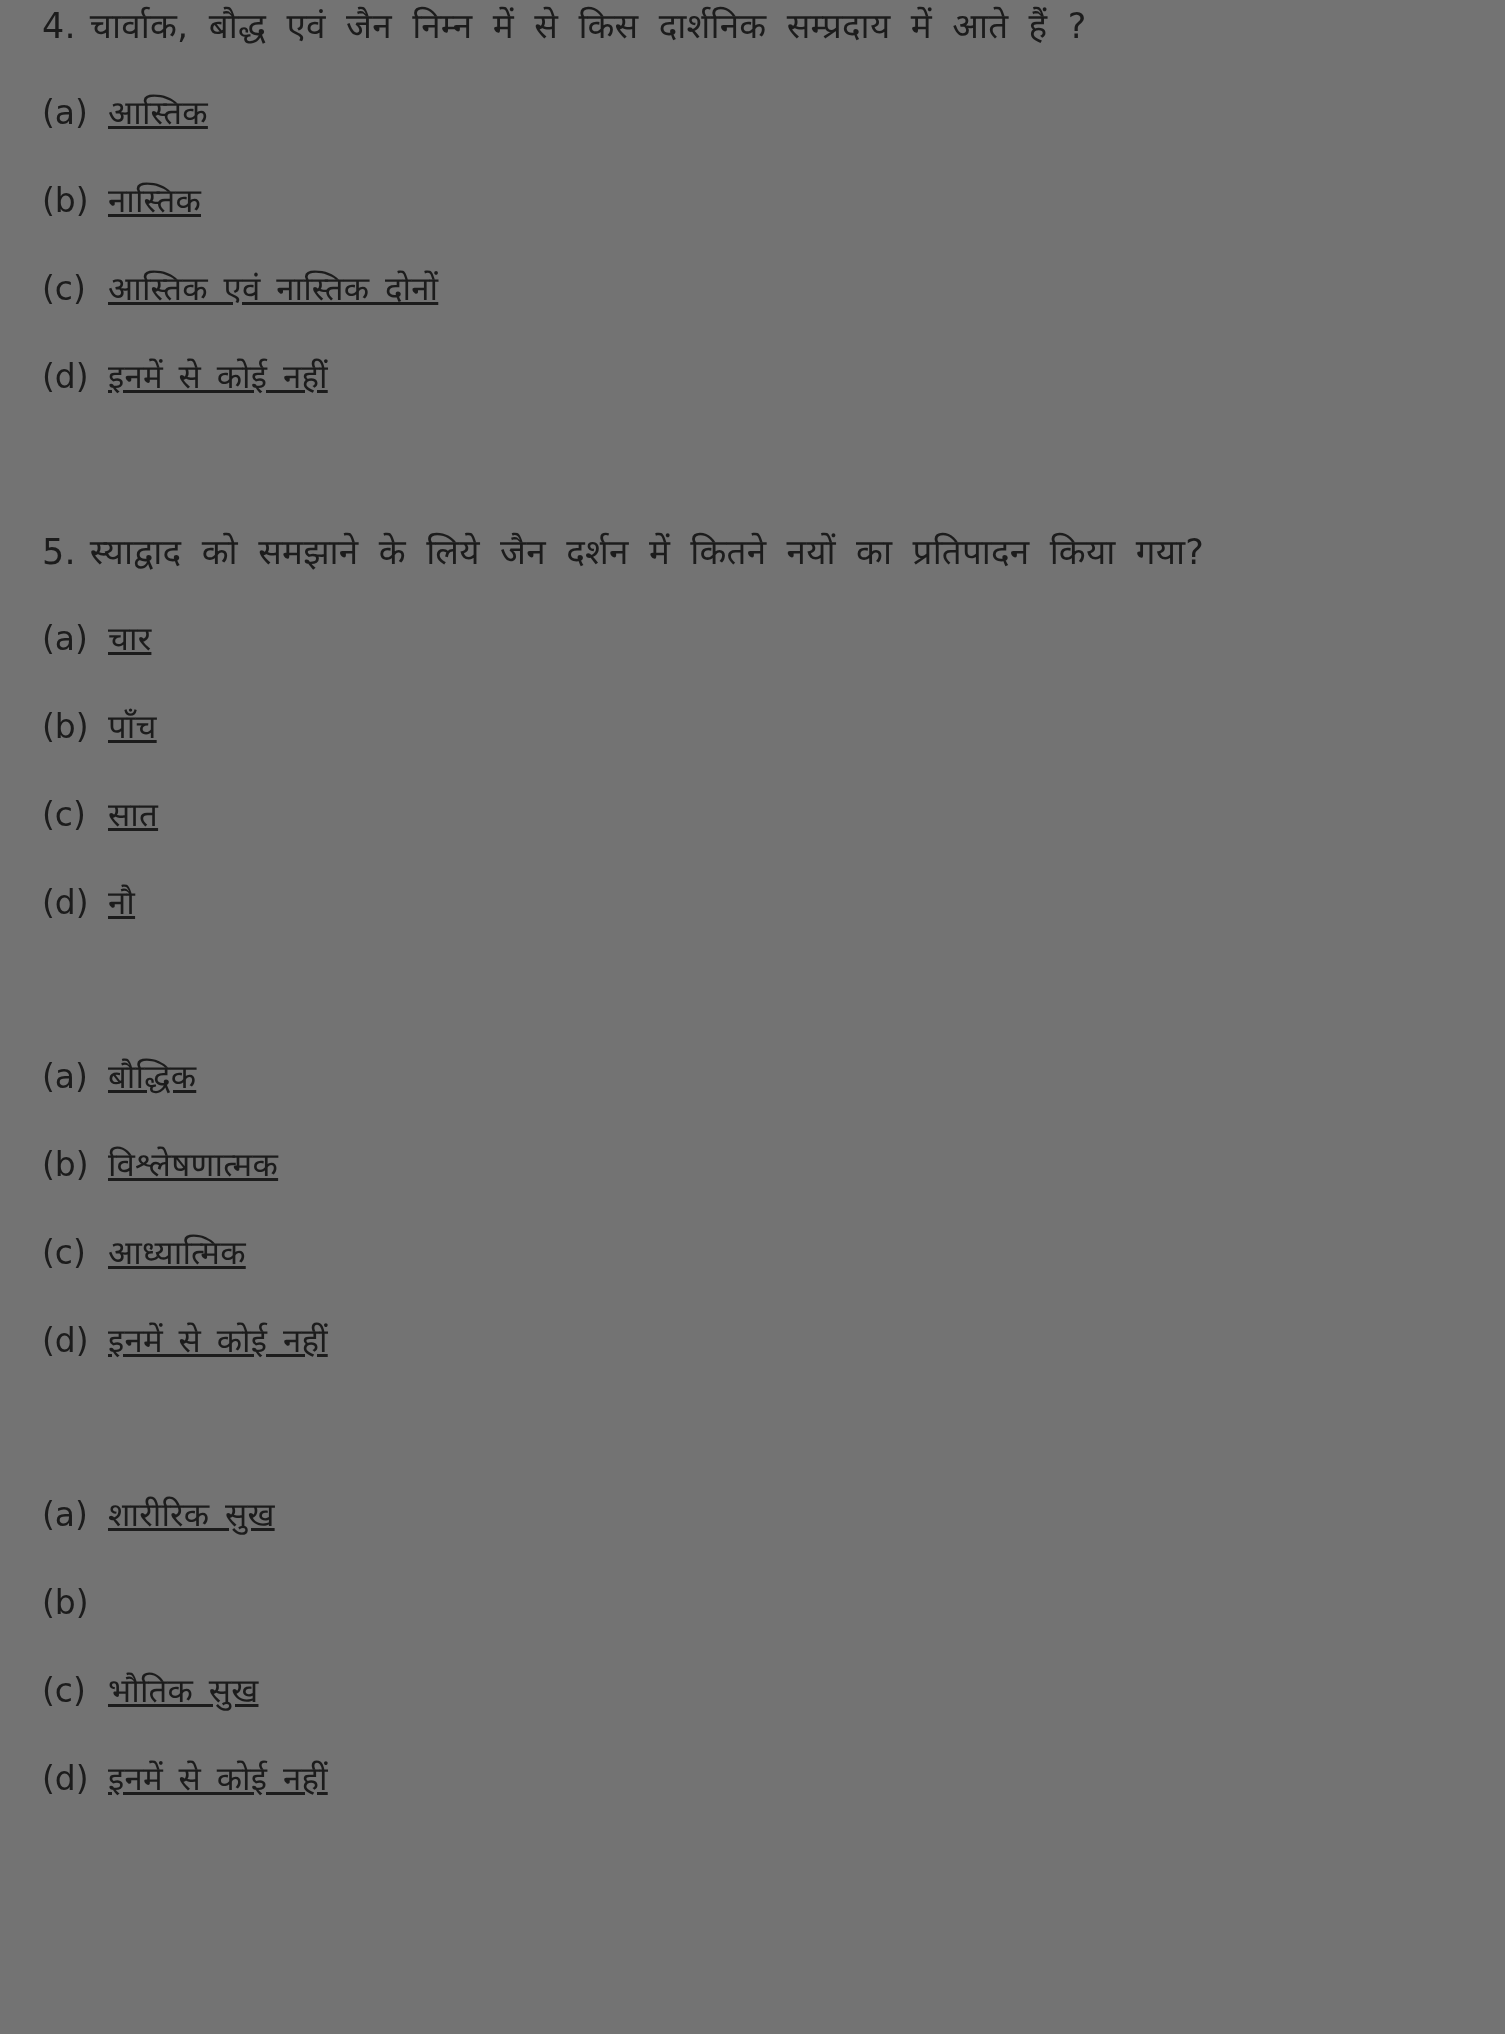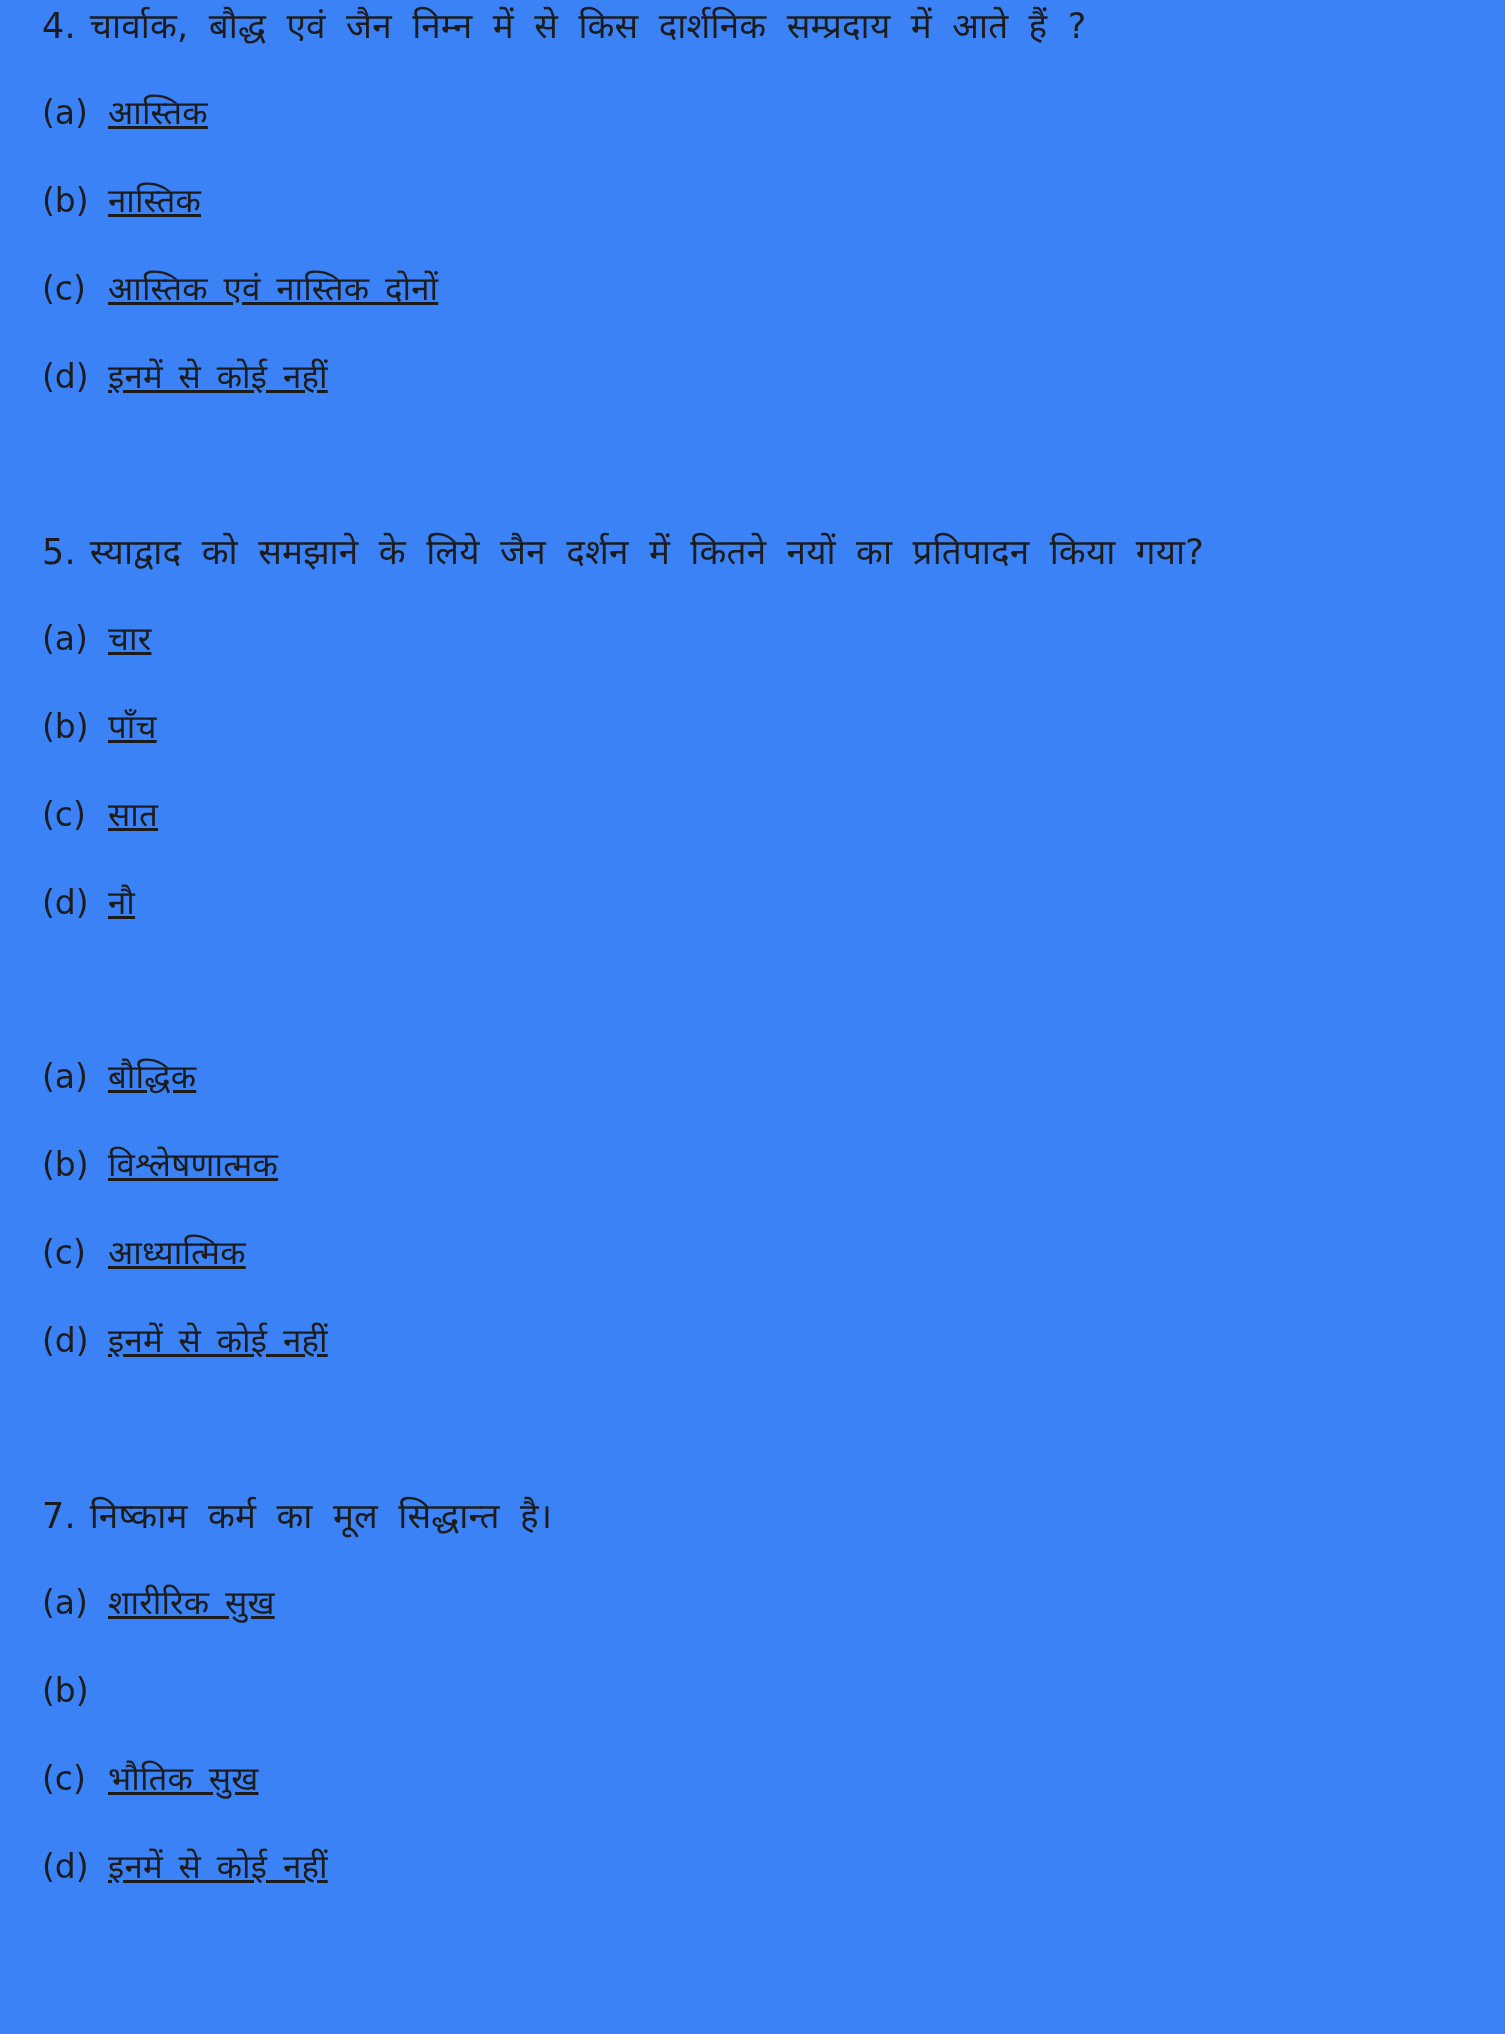--- a/index.html
+++ b/index.html
@@ -9,21 +9,21 @@
   body {
     width: 1505px;
     height: 2034px;
     font-family: "DejaVu Sans", "Liberation Sans", sans-serif;
     color: #1c1c1c;
     overflow: hidden;
   }
   .page {
     width: 1505px;
     height: 2034px;
-    background: #3b82f6;
+    background: #737373;
     padding: 2px 30px 0 42px;
   }
   .question-block {
     margin-bottom: 128px;
   }
   .question-block:last-child {
     margin-bottom: 0;
   }
   .question-line {
     font-size: 35px;
@@ -138,23 +138,20 @@
   </div>
 
   <div class="option-row">
     <span class="option-label">(d)</span>
     <span class="option-text">इनमें से कोई नहीं</span>
   </div>
 </div>
   </section>
 
   <section class="question-block">
-    <div class="question-line">
-      <span class="question-number">7.</span><span class="question-text">निष्काम कर्म का मूल सिद्धान्त है।</span>
-    </div>
     <div class="options">
   <div class="option-row">
     <span class="option-label">(a)</span>
     <span class="option-text">शारीरिक सुख</span>
   </div>
 
   <div class="option-row">
     <span class="option-label">(b)</span>
   </div>
 

